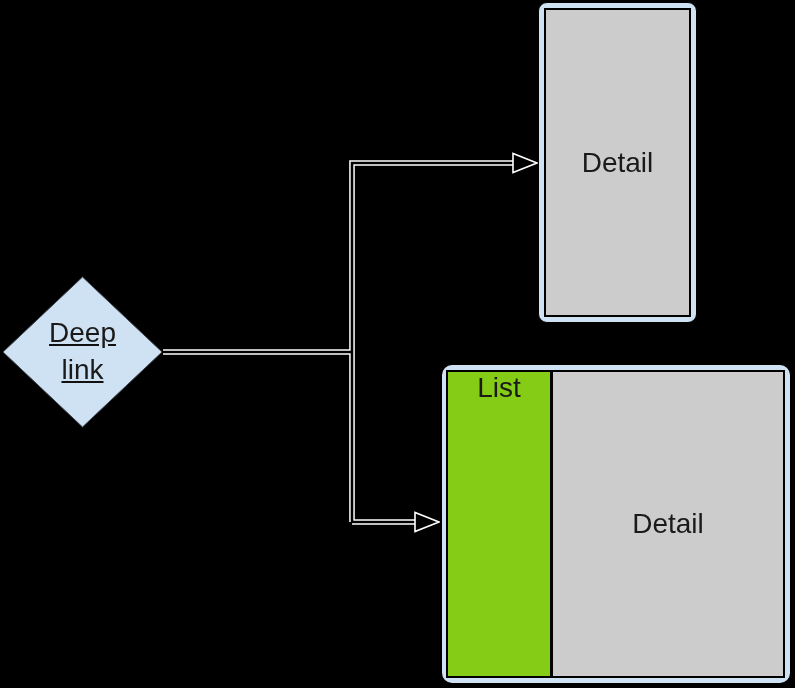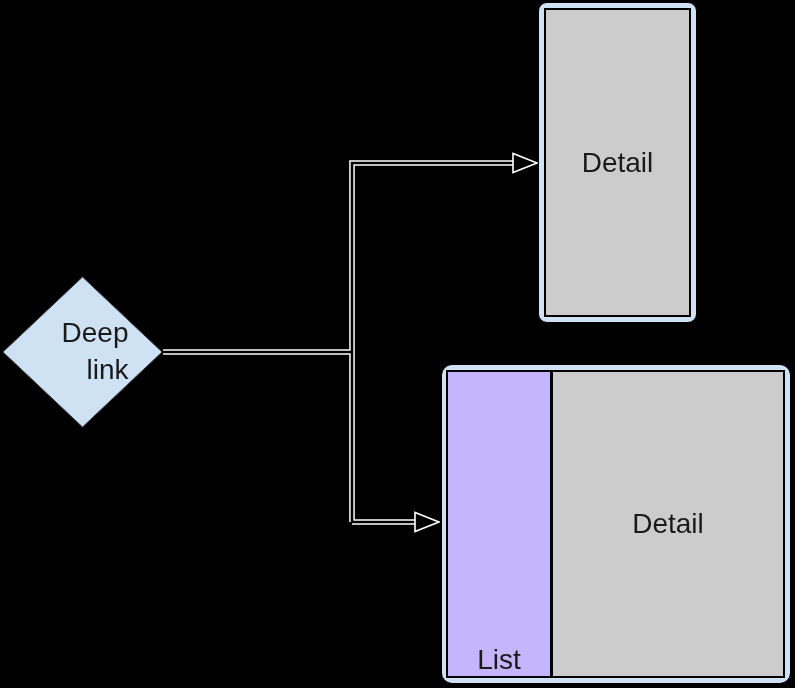--- a/index.html
+++ b/index.html
@@ -29,21 +29,22 @@
     position: absolute;
     inset: 0;
     display: block;
   }
   .diamond-label {
     position: absolute;
     inset: 0;
     display: flex;
     align-items: center;
     justify-content: center;
-    text-align: right;
+    text-align: center;
+    text-decoration: underline;
   }
   .diamond-label span {
     display: block;
     width: 92px;
     font-size: 28px;
     line-height: 1.32;
     color: #1a1a1a;
   }
 
   
@@ -93,24 +94,24 @@
     right: 5px;
     top: 5px;
     bottom: 5px;
     border: 2.5px solid #000000;
     display: flex;
     overflow: hidden;
   }
   .pane-list {
     width: 102px;
     flex: 0 0 auto;
-    background: #c4b5fd;
+    background: #84cc16;
     border-right: 3px solid #000000;
     display: flex;
-    align-items: flex-end;
+    align-items: flex-start;
     justify-content: center;
   }
   .pane-detail {
     flex: 1 1 auto;
     background: #cccccc;
     display: flex;
     align-items: center;
     justify-content: center;
   }
 

